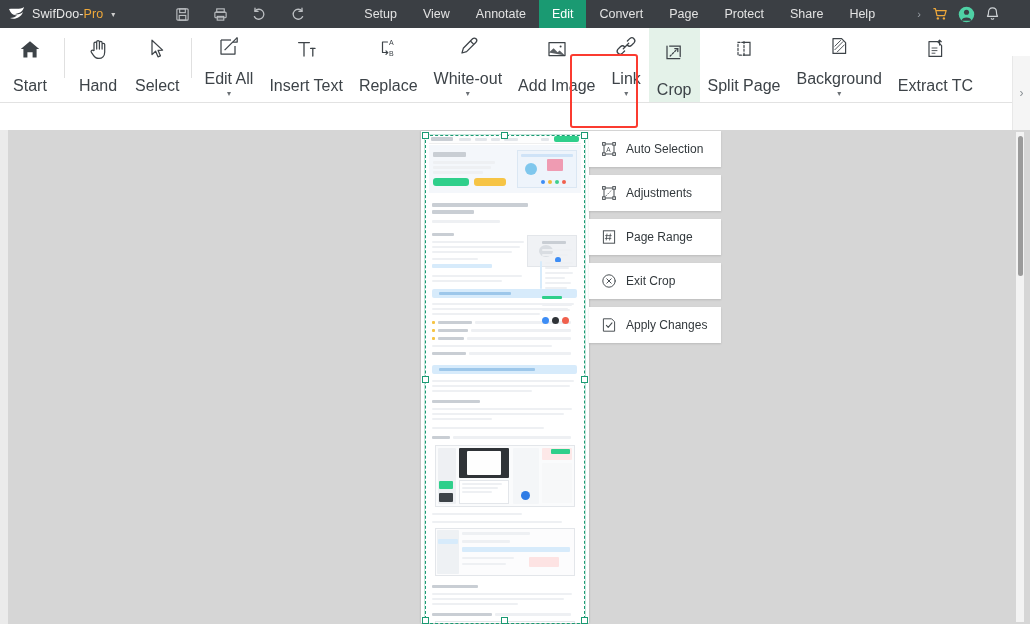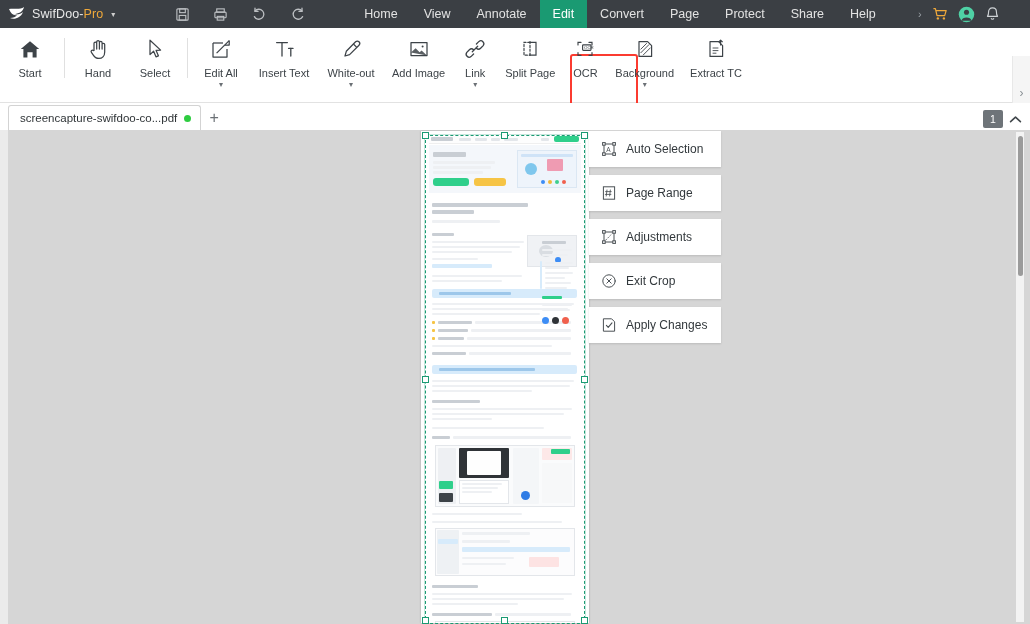--- a/index.html
+++ b/index.html
@@ -52,21 +52,21 @@
     background: #ffffff; display: flex; align-items: flex-start;
     border-bottom: 1px solid #e2e2e2;
   }
   .rb-item {
     position: relative;
     min-width: 44px; height: 70px; padding: 6px 8px 0 8px;
     display: flex; flex-direction: column; align-items: center;
     color: #3d4348;
   }
   .rb-ico { height: 30px; display: flex; align-items: center; justify-content: center; }
-  .rb-lbl { font-size: 11px; color: #3d4348; white-space: nowrap; margin-top: 3px; text-align:center; }
+  .rb-lbl { font-size: 16px; color: #3d4348; white-space: nowrap; margin-top: 13px; text-align:center; }
   .rb-caret { font-size: 8px; color: #6b7075; line-height: 8px; margin-top: 2px; }
   .rb-sep { width: 1px; height: 40px; background: #e0e0e0; margin: 10px 4px 0 4px; }
   .rb-item.highlight { background: #e4f2e9; }
   .rb-highlight-ring {
     position: absolute; border: 2px solid #fb3b30; border-radius: 3px;
     pointer-events: none;
   }
   .ribbon-more {
     position: absolute; right: 0; top: 28px; width: 18px; height: 74px;
     background: #f5f5f5; display: flex; align-items: center; justify-content: center;
@@ -188,21 +188,21 @@
       </svg>
     </div>
     <div class="qbtn" title="Redo">
       <svg width="16" height="16" viewBox="0 0 16 16" fill="none" stroke="#d3d6d9" stroke-width="1.3" stroke-linecap="round">
         <path d="M12 5 A5 5 0 1 0 12.6 10.6"></path>
           <path d="M12 2.2 L12 5.3 L8.9 5.3"></path>
       </svg>
     </div>
 
     <div class="menutabs">
-      <div class="mtab">Home</div>
+      <div class="mtab">Setup</div>
       <div class="mtab">View</div>
       <div class="mtab">Annotate</div>
       <div class="mtab active">Edit</div>
       <div class="mtab">Convert</div>
       <div class="mtab">Page</div>
       <div class="mtab">Protect</div>
       <div class="mtab">Share</div>
       <div class="mtab">Help</div>
     </div>
 
@@ -302,20 +302,31 @@
         <svg width="22" height="22" viewBox="0 0 22 22" fill="none" stroke="#3d4348" stroke-width="1.3" stroke-linecap="round">
           <path d="M3.6 4.6 H14.4"></path>
             <path d="M9 4.6 V18"></path>
             <path d="M15.6 10.4 H20"></path>
             <path d="M17.8 10.4 V18"></path>
         </svg>
       </span>
       <span class="rb-lbl">Insert Text</span>
     </div>
 
+    <div class="rb-item" style="min-width:58px">
+      <span class="rb-ico">
+        <svg width="22" height="22" viewBox="0 0 22 22" fill="none" stroke="#3d4348" stroke-width="1.2" stroke-linecap="round" stroke-linejoin="round">
+          <path d="M10.5 4 H5.5 V14.5 H10.5"></path>
+            <path d="M9 12.8 L10.8 14.6 L9 16.4"></path>
+          <text x="12" y="7.4" font-size="7" fill="#3d4348" stroke="none" font-family="Liberation Sans, sans-serif">A</text>
+          <text x="12" y="17.6" font-size="7" fill="#3d4348" stroke="none" font-family="Liberation Sans, sans-serif">B</text>
+        </svg>
+      </span>
+      <span class="rb-lbl">Replace</span>
+    </div>
 
     <div class="rb-item" style="min-width:66px">
       <span class="rb-ico">
         <svg width="22" height="22" viewBox="0 0 22 22" fill="none" stroke="#3d4348" stroke-width="1.25" stroke-linejoin="round">
           <path d="M15.6 3.8 a2.4 2.4 0 0 1 3.4 3.4 L9.6 16.6 L5 18 L6.3 13.3 Z"></path>
           <path d="M13.4 6 L16.8 9.4"></path>
         </svg>
       </span>
       <span class="rb-lbl">White-out</span>
       <span class="rb-caret">▾</span>
@@ -337,48 +348,47 @@
         <svg width="22" height="22" viewBox="0 0 22 22" fill="none" stroke="#3d4348" stroke-width="1.3" stroke-linecap="round">
           <path d="M12.4 6 L15 3.4 a3 3 0 0 1 4.2 4.2 L16.6 10.2 a3 3 0 0 1 -4.2 0"></path>
           <path d="M9.6 16 L7 18.6 a3 3 0 0 1 -4.2 -4.2 L5.4 11.8 a3 3 0 0 1 4.2 0"></path>
           <path d="M8.3 13.7 L13.7 8.3"></path>
         </svg>
       </span>
       <span class="rb-lbl">Link</span>
       <span class="rb-caret">▾</span>
     </div>
 
+    <div class="rb-item highlight" style="min-width:50px;height:74px;margin-top:0;padding-top:10px">
+      <span class="rb-ico">
+        <svg width="22" height="22" viewBox="0 0 22 22" fill="none" stroke="#3d4348" stroke-width="1.25" stroke-linecap="round">
+          <path d="M4 4 V16.6 H16.8"></path>
+            <path d="M4 4 H16.8 V16.6" stroke-opacity="0"></path>
+          <path d="M6.6 4 H17.2 V14.6"></path>
+          <path d="M7.2 14 L14.6 6.6" stroke-dasharray="1.6 1.6"></path>
+          <path d="M11.8 6.6 L14.8 6.6 L14.8 9.6"></path>
+        </svg>
+      </span>
+      <span class="rb-lbl">Crop</span>
+    </div>
     <div class="rb-highlight-ring" style="left:570px;top:26px;width:68px;height:74px;"></div>
 
 
     <div class="rb-item" style="min-width:64px">
       <span class="rb-ico">
         <svg width="22" height="22" viewBox="0 0 22 22" fill="none" stroke="#3d4348" stroke-width="1.2" stroke-linecap="round">
           <path d="M11 3.6 V18.4" stroke-dasharray="2 1.8"></path>
           <path d="M11 4.4 H17 V17.2 H11" stroke-dasharray="0"></path>
           <path d="M11 4.4 H5 V17.2 H11" stroke-dasharray="2.2 1.8"></path>
         </svg>
       </span>
       <span class="rb-lbl">Split Page</span>
     </div>
 
 
-    <div class="rb-item" style="min-width:44px">
-      <span class="rb-ico">
-        <svg width="22" height="22" viewBox="0 0 22 22" fill="none" stroke="#3d4348" stroke-width="1.15" stroke-linecap="round">
-          <path d="M4 7 V4.4 H7"></path>
-            <path d="M4 14.6 V17.4 H7"></path>
-            <path d="M18 7 V4.4 H15"></path>
-            <path d="M18 14.6 V17.4 H15"></path>
-          <rect x="8.6" y="6.8" width="8.4" height="5.6" rx=".8"></rect>
-          <text x="10" y="11" font-size="4.4" fill="#3d4348" stroke="none" font-family="Liberation Sans, sans-serif">OCR</text>
-        </svg>
-      </span>
-      <span class="rb-lbl">OCR</span>
-    </div>
 
     <div class="rb-item" style="min-width:70px">
       <span class="rb-ico">
         <svg width="22" height="22" viewBox="0 0 22 22" fill="none" stroke="#3d4348" stroke-width="1.2" stroke-linejoin="round">
           <path d="M5 3.6 H13.6 L17.6 7.6 V18.4 H5 Z"></path>
           <path d="M6.6 15 L15.2 6.4 M6.6 11.4 L12.8 5.2 M9 17.2 L16.6 9.6" stroke-width=".9"></path>
         </svg>
       </span>
       <span class="rb-lbl">Background</span>
       <span class="rb-caret">▾</span>
@@ -391,36 +401,20 @@
           <path d="M7.6 10 H13.4 M7.6 12.6 H13.4 M7.6 15.2 H11.4" stroke-width=".9"></path>
           <path d="M15.6 2.2 V7.4 M13.6 4.2 L15.6 2.2 L17.6 4.2"></path>
         </svg>
       </span>
       <span class="rb-lbl">Extract TC</span>
     </div>
 
     <div class="ribbon-more">›</div>
   </div>
 
-  <div class="tabstrip">
-    <div class="doctab">
-      <span>screencapture-swifdoo-co...pdf</span>
-      <span class="doc-dot"></span>
-    </div>
-    <div class="addtab">+</div>
-
-    <div class="tabstrip-right">
-      <div class="pagebadge">1</div>
-      <div class="collapse-ico">
-        <svg width="13" height="9" viewBox="0 0 13 9" fill="none" stroke="#41474b" stroke-width="1.6" stroke-linecap="round" stroke-linejoin="round">
-          <path d="M1.6 6.6 L6.5 2.2 L11.4 6.6"></path>
-        </svg>
-      </div>
-    </div>
-  </div>
 
   <div class="viewer">
     <div class="viewer-left-strip"></div>
 
     <div class="page">
       <div class="page-render">
 
         <div class="pg-navbar">
           <div class="bar dk" style="left:2px;top:2px;width:22px;height:4px;"></div>
           <div class="bar" style="left:30px;top:2.5px;width:12px;height:3px;"></div>
@@ -590,43 +584,43 @@
           <rect x="11.8" y="11.8" width="2.6" height="2.6" fill="#fff"></rect>
           <text x="5.3" y="11" font-size="6.5" fill="#4a5054" stroke="none" font-family="Liberation Sans, sans-serif">A</text>
         </svg>
       </span>
       <span>Auto Selection</span>
     </div>
 
     <div class="cmitem">
       <span class="cm-ico">
         <svg width="16" height="16" viewBox="0 0 16 16" fill="none" stroke="#4a5054" stroke-width="1">
-          <rect x="2.4" y="1.8" width="11.2" height="12.4"></rect>
-          <path d="M6 4.6 L5.2 11.4 M9.4 4.6 L8.6 11.4 M4.2 6.6 H10.6 M3.9 9.4 H10.3" stroke-width=".85"></path>
-        </svg>
-      </span>
-      <span>Page Range</span>
-    </div>
-
-    <div class="cmitem">
-      <span class="cm-ico">
-        <svg width="16" height="16" viewBox="0 0 16 16" fill="none" stroke="#4a5054" stroke-width="1">
           <rect x="3" y="3" width="10" height="10"></rect>
           <path d="M4.6 11.2 L11.2 4.6" stroke-dasharray="1.4 1.4"></path>
           <rect x="1.6" y="1.6" width="2.6" height="2.6" fill="#fff"></rect>
           <rect x="11.8" y="1.6" width="2.6" height="2.6" fill="#fff"></rect>
           <rect x="1.6" y="11.8" width="2.6" height="2.6" fill="#fff"></rect>
           <rect x="11.8" y="11.8" width="2.6" height="2.6" fill="#fff"></rect>
         </svg>
       </span>
       <span>Adjustments</span>
     </div>
 
     <div class="cmitem">
       <span class="cm-ico">
+        <svg width="16" height="16" viewBox="0 0 16 16" fill="none" stroke="#4a5054" stroke-width="1">
+          <rect x="2.4" y="1.8" width="11.2" height="12.4"></rect>
+          <path d="M6 4.6 L5.2 11.4 M9.4 4.6 L8.6 11.4 M4.2 6.6 H10.6 M3.9 9.4 H10.3" stroke-width=".85"></path>
+        </svg>
+      </span>
+      <span>Page Range</span>
+    </div>
+
+    <div class="cmitem">
+      <span class="cm-ico">
         <svg width="16" height="16" viewBox="0 0 16 16" fill="none" stroke="#4a5054" stroke-width="1" stroke-linecap="round">
           <circle cx="8" cy="8" r="6.2"></circle>
           <path d="M5.8 5.8 L10.2 10.2 M10.2 5.8 L5.8 10.2"></path>
         </svg>
       </span>
       <span>Exit Crop</span>
     </div>
 
     <div class="cmitem">
       <span class="cm-ico">

